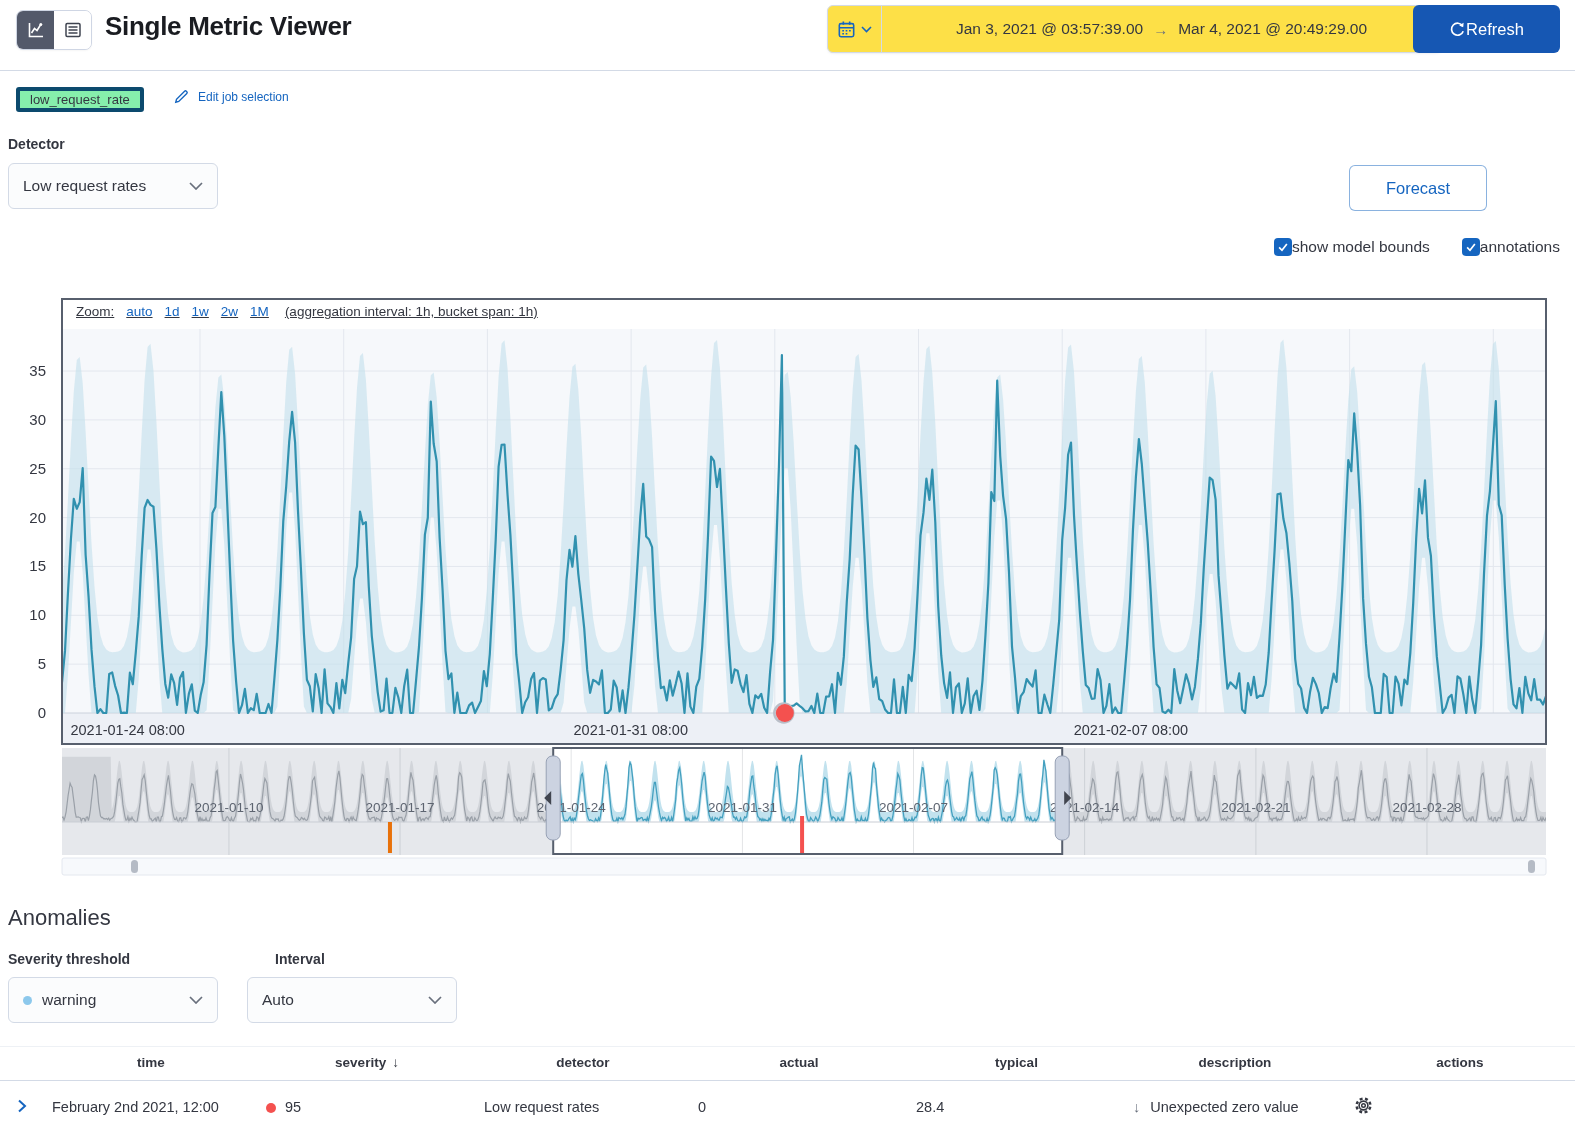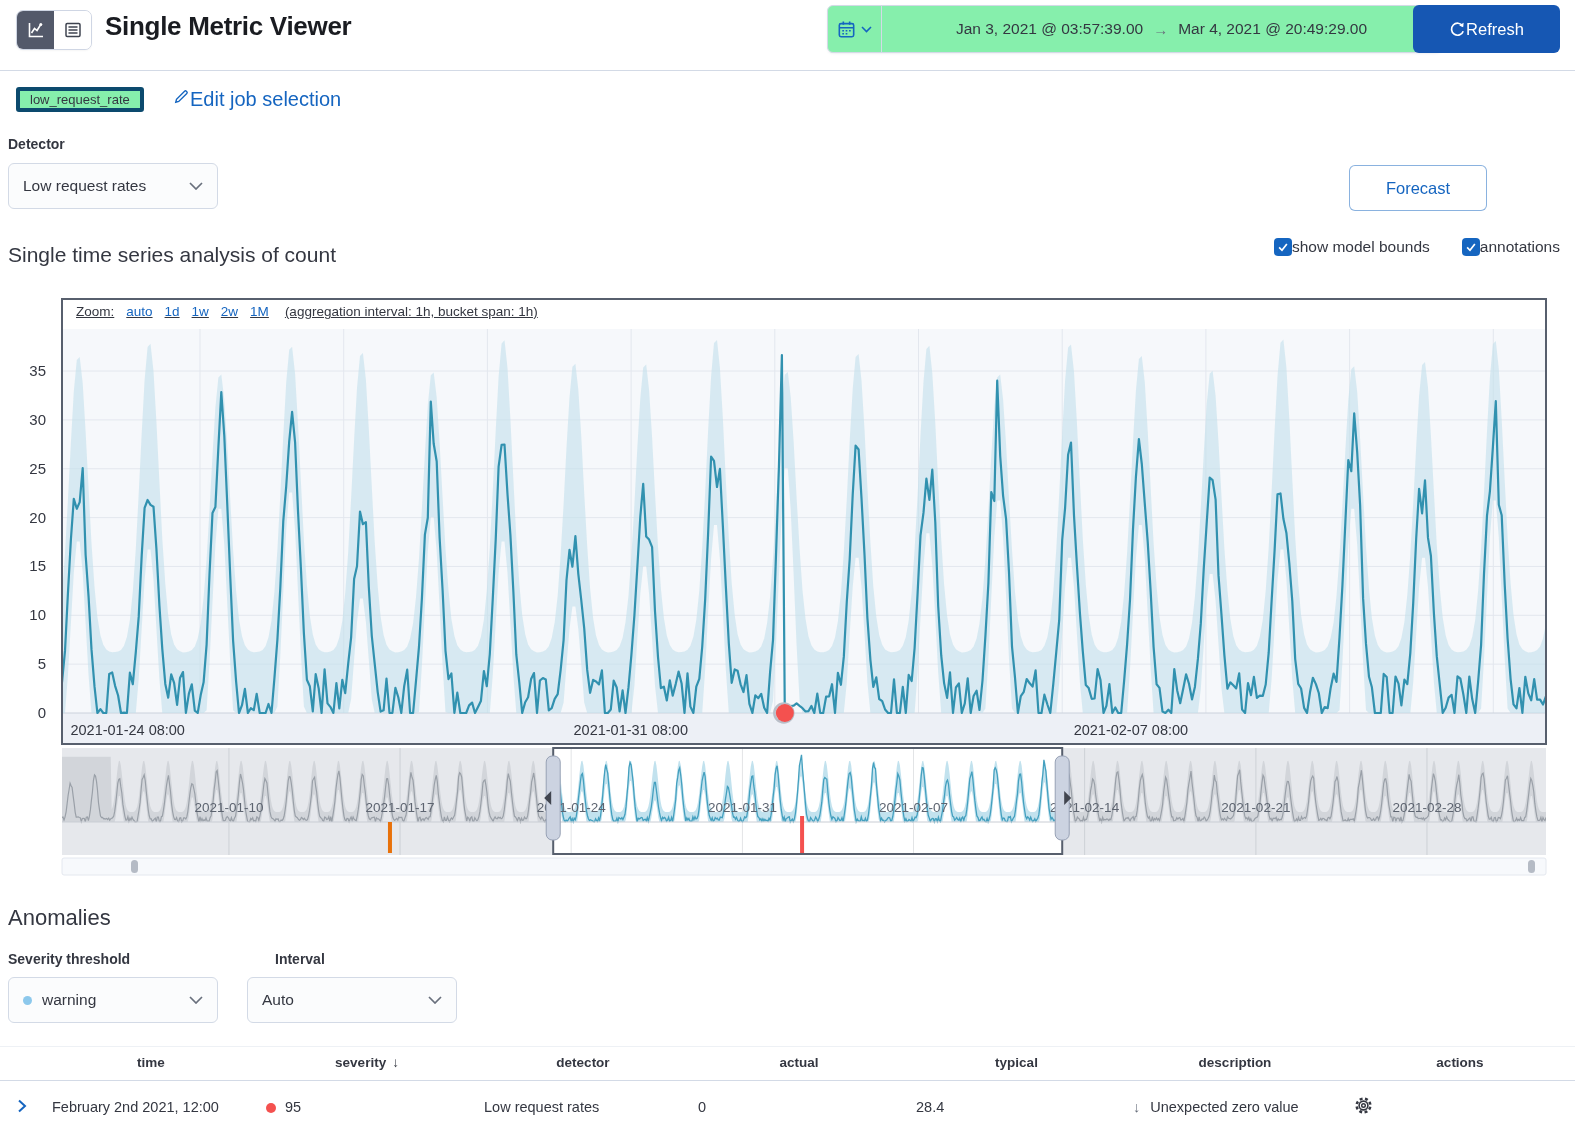--- a/index.html
+++ b/index.html
@@ -6,30 +6,30 @@
   html,body { width:1575px; height:1126px; overflow:hidden; background:#fff;
     font-family:"Liberation Sans","DejaVu Sans",sans-serif; color:#343741; }
   .page { position:relative; width:1575px; height:1126px; background:#fff; }
   .abs { position:absolute; }
 
   
   .btn-group { left:16px; top:10px; display:flex; border:1px solid #cfd6e4; border-radius:7px; overflow:hidden; background:#fff; box-shadow:0 1px 2px rgba(0,0,0,.04); }
   .btn-group .tbtn { width:37px; height:38px; display:flex; align-items:center; justify-content:center; background:#fff; border:none; cursor:pointer; }
   .btn-group .tbtn.sel { background:#53596a; }
   .page-title { left:105px; top:11px; font-size:26px; font-weight:700; color:#1a1c21; letter-spacing:-0.3px; }
-  .datepicker { left:827px; top:5px; width:615px; height:48px; background:#86efac; border:1px solid #d3dae6; border-radius:6px; display:flex; align-items:stretch; box-shadow:0 1px 2px rgba(152,162,179,.15); }
+  .datepicker { left:827px; top:5px; width:615px; height:48px; background:#fde047; border:1px solid #d3dae6; border-radius:6px; display:flex; align-items:stretch; box-shadow:0 1px 2px rgba(152,162,179,.15); }
   .dp-icon-cell { width:54px; display:flex; align-items:center; justify-content:center; gap:5px; border-right:1px solid #d3dae6; cursor:pointer; }
   .dp-dates { flex:1; display:flex; align-items:center; justify-content:center; gap:10px; font-size:15.5px; color:#343741; cursor:pointer; }
   .dp-arrow { color:#69707d; font-size:15px; }
   .refresh-btn { left:1413px; top:5px; width:147px; height:48px; background:#1657b3; color:#fff; border:none; border-radius:6px; font-size:16.5px; font-weight:500; display:flex; align-items:center; justify-content:center; cursor:pointer; font-family:inherit; }
   .top-divider { left:0; top:70px; width:1575px; height:1px; background:#d3dae6; }
 
   
   .job-badge { left:16px; top:87px; height:25px; padding:0 10px; border:4px solid #0c4a6e; border-radius:3px; background:#86efac; font-size:13px; display:flex; align-items:center; color:#343741; }
-  .edit-link { left:173px; top:88px; display:flex; gap:0; color:#1565c0; font-size:20px; cursor:pointer; }
+  .edit-link { left:173px; top:88px; display:flex; align-items:center; gap:8px; color:#1565c0; font-size:12px; cursor:pointer; }
 
   
   .detector-label { left:8px; top:136px; font-size:14px; font-weight:700; }
   .select-box { background:#fbfcfd; border:1px solid #d3dae6; border-radius:6px; box-shadow:inset 0 0 0 0 rgba(0,0,0,0); display:flex; align-items:center; justify-content:space-between; padding:0 14px; font-size:15.5px; cursor:pointer; color:#343741; }
   .detector-select { left:8px; top:163px; width:210px; height:46px; }
   .forecast-btn { left:1349px; top:165px; width:138px; height:46px; background:#fff; border:1px solid rgba(21,101,192,.5); border-radius:6px; color:#1565c0; font-size:16.5px; font-weight:500; cursor:pointer; font-family:inherit; }
 
   
   .series-title { left:8px; top:243px; font-size:21px; color:#343741; }
   .cb-row { right:15px; top:238px; display:flex; gap:32px; align-items:center; }
@@ -121,21 +121,20 @@
 
   <div class="abs detector-label">Detector</div>
   <div class="abs select-box detector-select">
     <span>Low request rates</span>
     <svg width="14" height="8" viewBox="0 0 14 8">
       <path d="M1 1 L7 7 L13 1" stroke="#69707d" stroke-width="1.7" fill="none"></path>
     </svg>
   </div>
   <button class="abs forecast-btn">Forecast</button>
 
-  <div class="abs series-title">Single time series analysis of count</div>
   <div class="abs cb-row">
     <label class="cb-item">
       <span class="cbox">
         <svg width="12" height="12" viewBox="0 0 14 14">
             <path d="M2.5 7.5 L5.8 10.8 L11.5 3.5" stroke="#fff" stroke-width="2" fill="none"></path>
           </svg>
       </span>
       <span>show model bounds</span>
     </label>
     <label class="cb-item">

